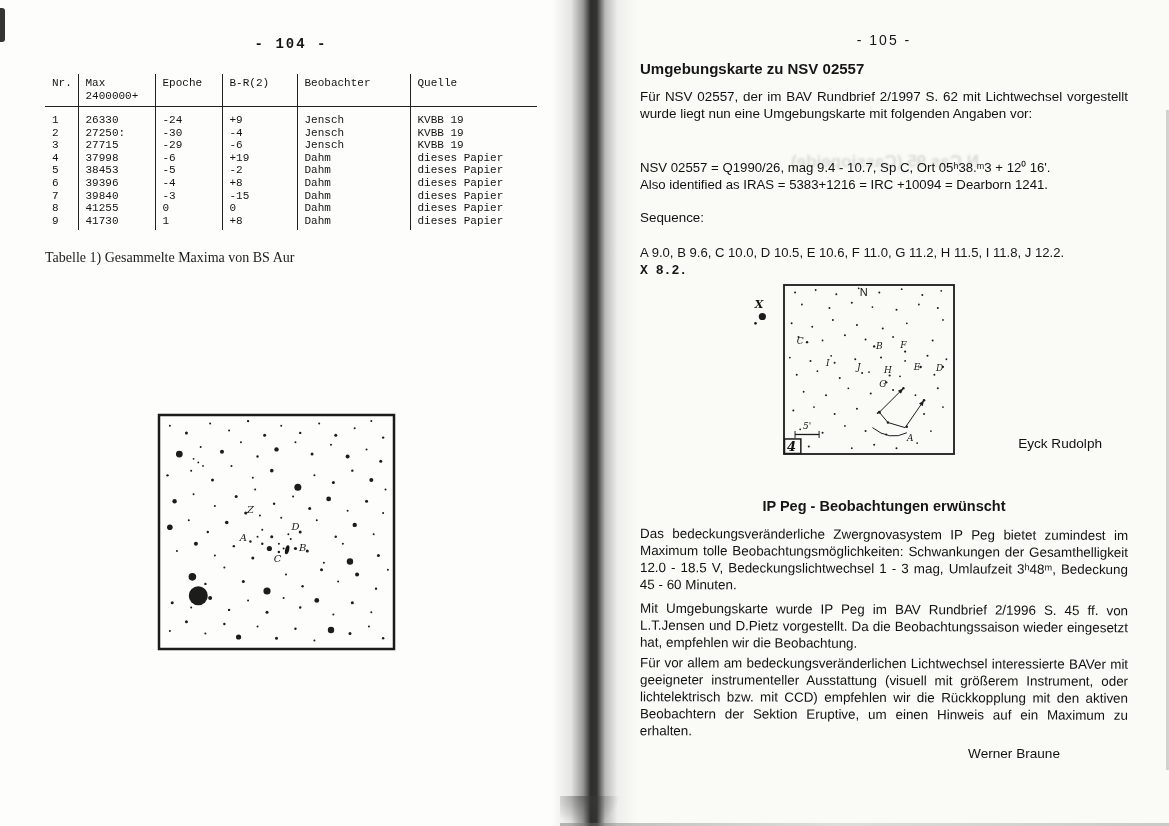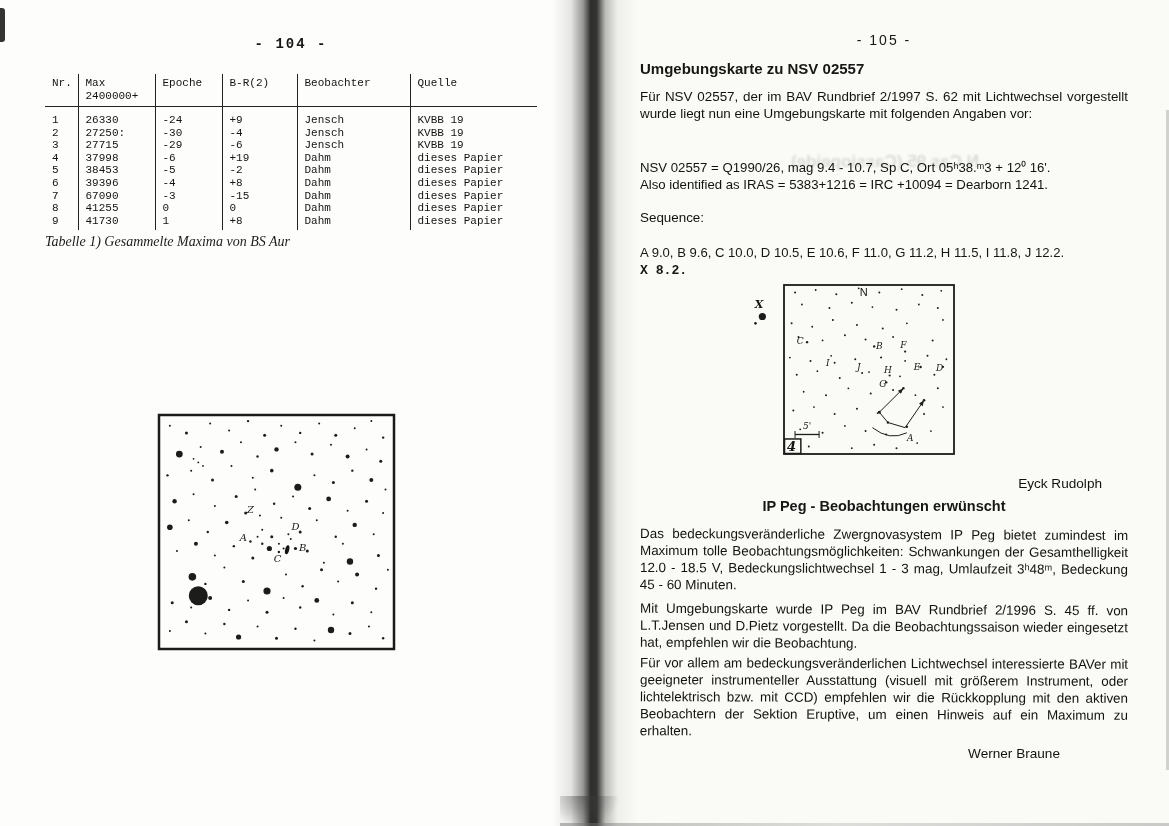--- a/index.html
+++ b/index.html
@@ -29,38 +29,38 @@
   table.maxima col:nth-child(5){width:113px} table.maxima col:nth-child(6){width:127px}
   table.maxima th,table.maxima td{text-align:left;vertical-align:top;padding:0 0 0 7px;
     font-weight:normal;white-space:nowrap;}
   table.maxima th+th,table.maxima td+td{border-left:1.5px solid #222220;}
   table.maxima thead th{border-bottom:1.5px solid #222220;padding-top:3px;padding-bottom:4px;
     line-height:12.5px;height:25px;}
   table.maxima tbody td{line-height:12.6px;height:12.6px;}
   table.maxima tbody tr:first-child td{padding-top:7px;}
   table.maxima tbody tr:last-child td{padding-bottom:3px;}
   .caption{font-family:"Liberation Serif","DejaVu Serif",serif;font-size:14px;color:#1b1b19;}
-  .tab-caption{position:absolute;left:45px;top:234px;width:500px;font-style:italic;}
+  .tab-caption{position:absolute;left:45px;top:250px;width:500px;}
   .fig-caption{position:absolute;left:44px;top:685px;width:512px;line-height:18.5px;}
   .figure{position:absolute;}
   .fig-left{left:158px;top:414px;width:237px;height:236px;}
   .fig-right{left:783px;top:284px;width:172px;height:171px;}
 
   
   .rp{position:absolute;left:640px;width:488px;}
   .pagenum-right{top:32px;text-align:center;font-weight:normal;font-size:14px;letter-spacing:2px;}
   .rp-title{top:60px;text-align:left;font-weight:bold;font-size:15px;}
   .rp-par{font-size:13.4px;line-height:16.9px;text-align:justify;color:#121210;}
   .p1{top:89px;}
   .nsv{top:159px;white-space:nowrap;font-size:13.2px;line-height:17px;}
   .seq-label{top:210px;}
   .seq{top:245px;white-space:nowrap;font-size:13.1px;line-height:16.5px;}
   .seq b{font-weight:bold;font-family:Liberation Mono, monospace;}
   .sig{font-size:13.6px;color:#121210;text-align:right;}
-  .sig1{top:476px;width:462px;}
+  .sig1{top:436px;width:462px;}
   .h2{top:498px;text-align:center;font-weight:bold;font-size:14.5px;}
   .p2{top:527px;transform:rotate(.25deg);}
   .p3{top:602px;transform:rotate(.3deg);}
   .p4{top:656px;transform:rotate(.2deg);}
   .sig2{top:746px;width:420px;}
   .bleed{position:absolute;left:660px;top:152px;width:450px;text-align:center;font-weight:bold;
     font-size:17px;color:#8f8f8b;opacity:.3;filter:blur(1.3px);transform:scaleX(-1);
     pointer-events:none;}
 </style>
 </head>
@@ -153,21 +153,21 @@
         <tr>
           <td>6</td>
           <td>39396</td>
           <td>-4</td>
           <td>+8</td>
           <td>Dahm</td>
           <td>dieses Papier</td>
         </tr>
         <tr>
           <td>7</td>
-          <td>67090</td>
+          <td>39840</td>
           <td>-3</td>
           <td>-15</td>
           <td>Dahm</td>
           <td>dieses Papier</td>
         </tr>
         <tr>
           <td>8</td>
           <td>41255</td>
           <td>0</td>
           <td>0</td>

